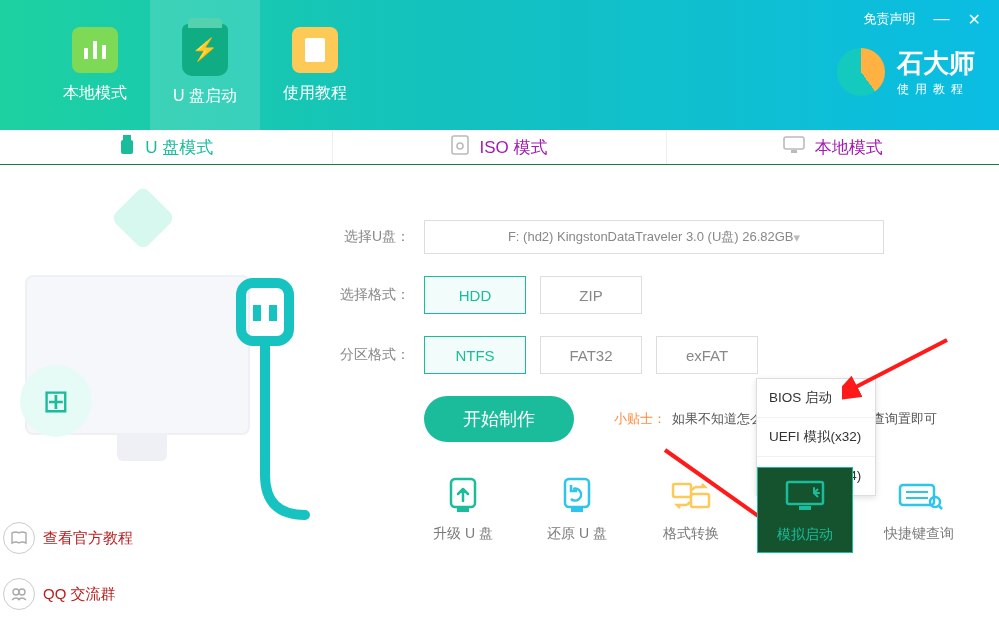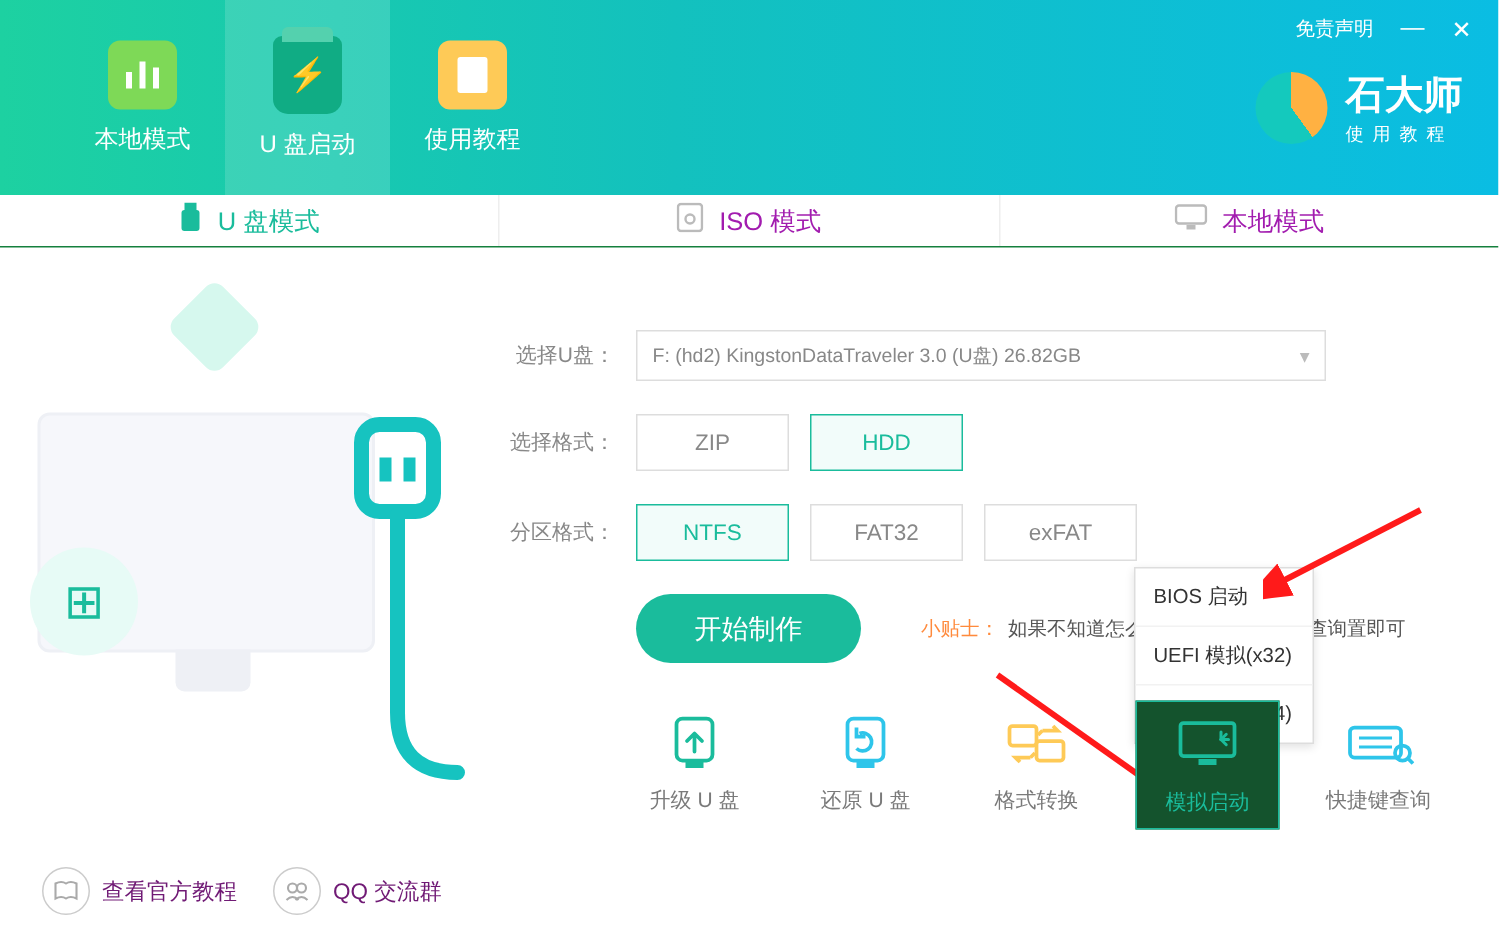--- a/index.html
+++ b/index.html
@@ -119,21 +119,21 @@
   
   .form{
     padding:55px 20px 0 20px;
     flex:1;
   }
   .row{ display:flex; align-items:center; margin-bottom:22px; gap:14px;}
   .row-label{ color:#888; width:70px; text-align:right; font-size:14px;}
   .select-box{
     flex:0 0 460px; max-width:460px;
     height:34px; border:1px solid #ddd; display:flex; align-items:center;
-    padding:0 10px; color:#888; justify-content:space-between; cursor:pointer;
+    padding:0 10px; color:#888; justify-content:center; cursor:pointer;
     background:#fff; font-size:13px;
   }
   .opt-btn{
     height:38px; width:102px;
     border:1px solid #ddd; background:#fff; display:flex;align-items:center;justify-content:center;
     font-size:15px; color:#888; cursor:pointer;
   }
   .opt-btn.sel-green{ border:1px solid #1abc9c; color:#1abc9c; background:#f2fcfa;}
   .start-btn{
     width:150px;height:46px;border-radius:24px;background:#1abc9c;color:#fff;
@@ -159,22 +159,22 @@
   }
   .ba{
     width:96px; display:flex; flex-direction:column; align-items:center;
     gap:10px; color:#7a7a7a; font-size:14px; cursor:pointer;
     padding:8px 0;
   }
   .ba.sel{ border:1px solid #1abc9c; color:#1abc9c; background:#14532d;}
   .ba svg{ width:48px;height:40px; }
   
   .bl-links{
-    position:absolute; left:28px; bottom:10px;
-    display:flex; gap:24px; color:#701a75; font-size:15px;
+    position:absolute; left:3px; bottom:10px;
+    display:flex; gap:24px; color:#b91c1c; font-size:15px;flex-direction:column;
   }
   .bl-link{ display:flex; align-items:center; gap:8px; cursor:pointer;}
   .circ{
     width:32px;height:32px;border-radius:50%;border:1.5px solid #ccc;
     display:flex;align-items:center;justify-content:center;font-size:14px;
   }
 </style>
 </head>
 <body>
 
@@ -267,25 +267,25 @@
     <div class="row">
       <div class="row-label">选择U盘：</div>
       <div class="select-box">
         <span>F: (hd2) KingstonDataTraveler 3.0 (U盘) 26.82GB</span>
         <span style="color:#bbb;">▾</span>
       </div>
     </div>
 
     <div class="row">
       <div class="row-label">选择格式：</div>
+      <div class="opt-btn sel-green">
+          <span>HDD</span>
+        </div>
       <div class="opt-btn">
           <span>ZIP</span>
-        </div>
-      <div class="opt-btn sel-green">
-          <span>HDD</span>
         </div>
     </div>
 
     <div class="row">
       <div class="row-label">分区格式：</div>
       <div class="opt-btn sel-green">
           <span>NTFS</span>
         </div>
       <div class="opt-btn">
           <span>FAT32</span>

